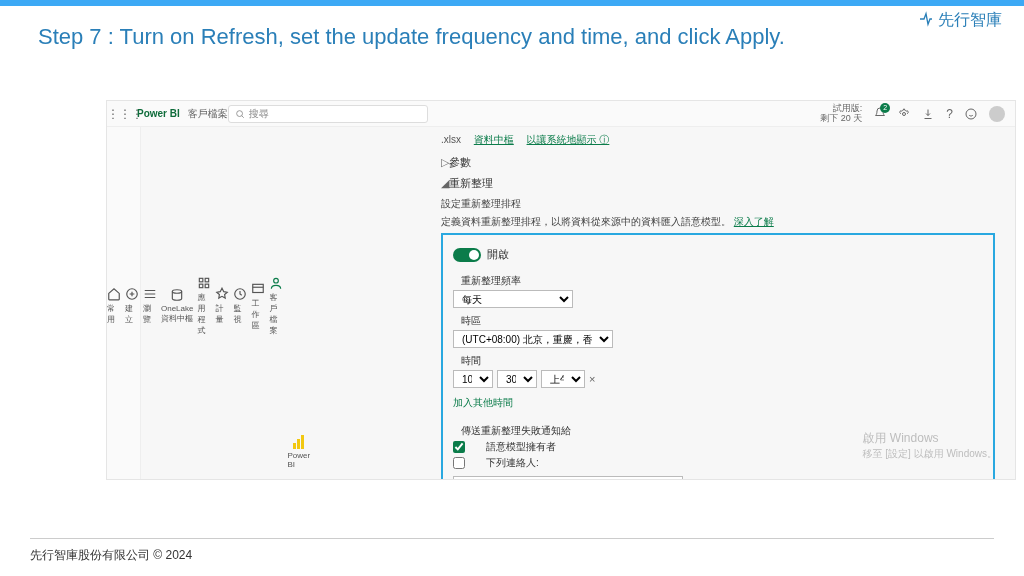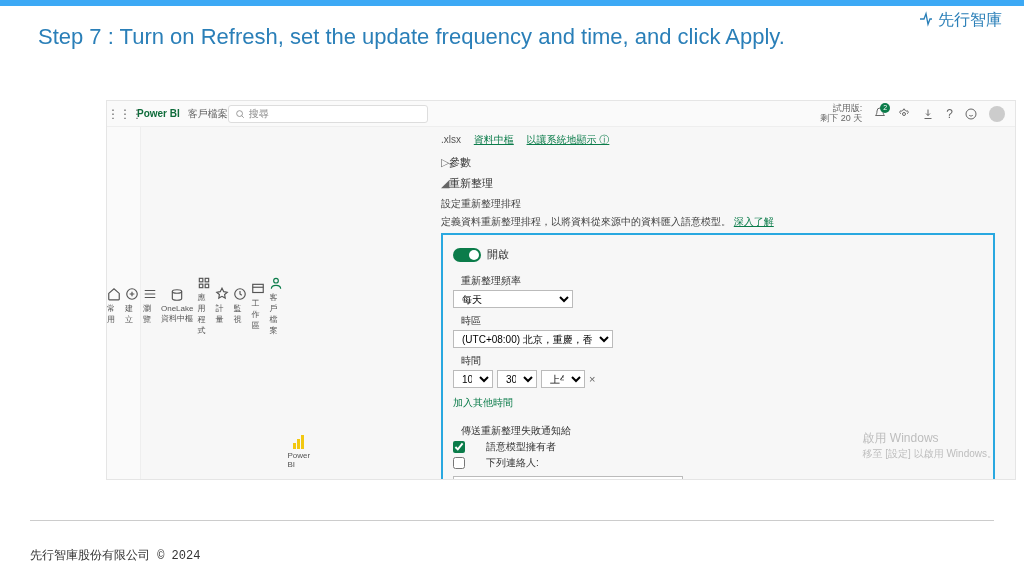--- a/index.html
+++ b/index.html
@@ -44,21 +44,21 @@
   .time-row { display: flex; align-items: center; gap: 4px; }
   .time-row select { width: 40px; }
   .time-row .ampm { width: 44px; }
   .time-row .x { color: #666; cursor: pointer; }
   .addlink { color: #0b7c4a; font-size: 10px; display: inline-block; margin: 8px 0; cursor: pointer; }
   .chk { display: flex; align-items: center; gap: 21px; font-size: 10px; margin: 2px 0; }
   .chk input { width: 12px; height: 12px; accent-color: #0b7c4a; }
   .email { width: 230px; height: 20px; margin: 4px 0 8px 0; }
   .winact { position: absolute; right: 18px; bottom: 18px; text-align: left; color: #bdbdbd; font-size: 10px; }
   .winact .t { font-size: 12px; }
-  .footer { position: absolute; left: 30px; right: 30px; bottom: 12px; border-top: 1px solid #ccc; padding-top: 26px; font-size: 12px; color: #333; font-family: Liberation Mono, monospace; }
+  .footer { position: absolute; left: 30px; right: 30px; bottom: 12px; border-top: 1px solid #ccc; padding-top: 8px; font-size: 12px; color: #333; }
   .ricon { width: 12px; height: 12px; display: inline-block; }
 </style>
 </head>
 <body>
 
 <div class="topbar"></div>
 <div class="step-title">Step 7 : Turn on Refresh, set the update frequency and time, and click Apply.</div>
 <div class="brand">
   <svg width="16" height="16" viewBox="0 0 24 24" fill="none" stroke="#2a7fb8" stroke-width="2">
       <path d="M3 12h6l3-8 3 16 3-8h3"></path>

